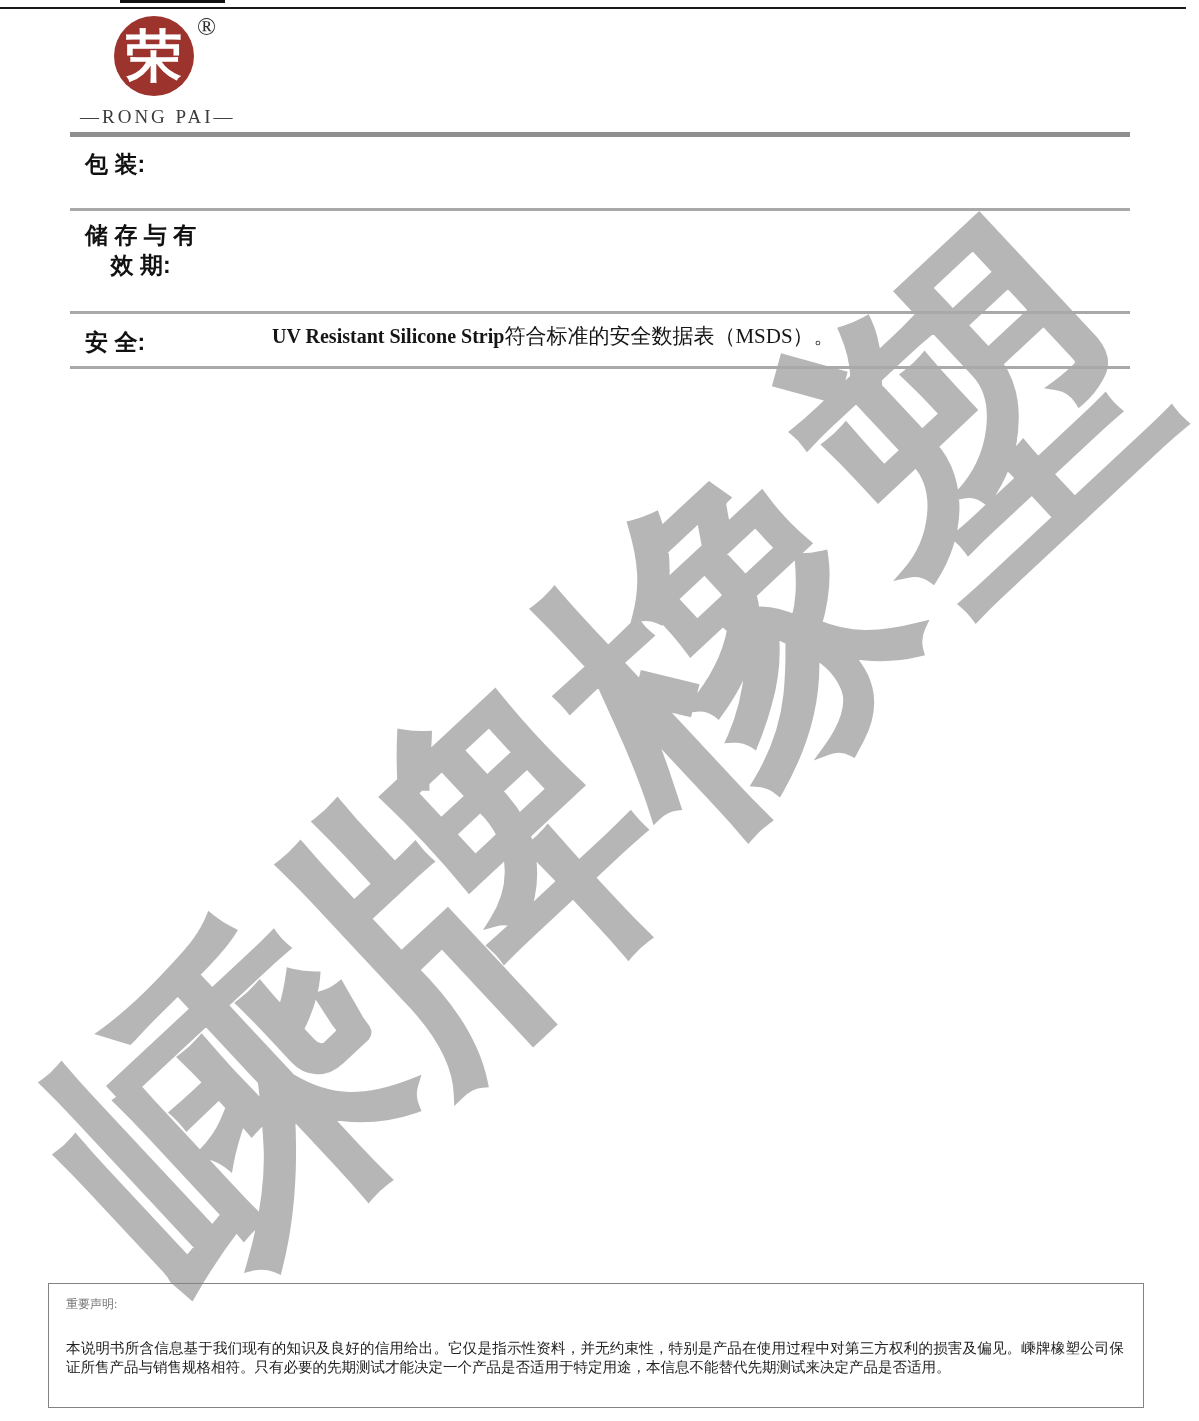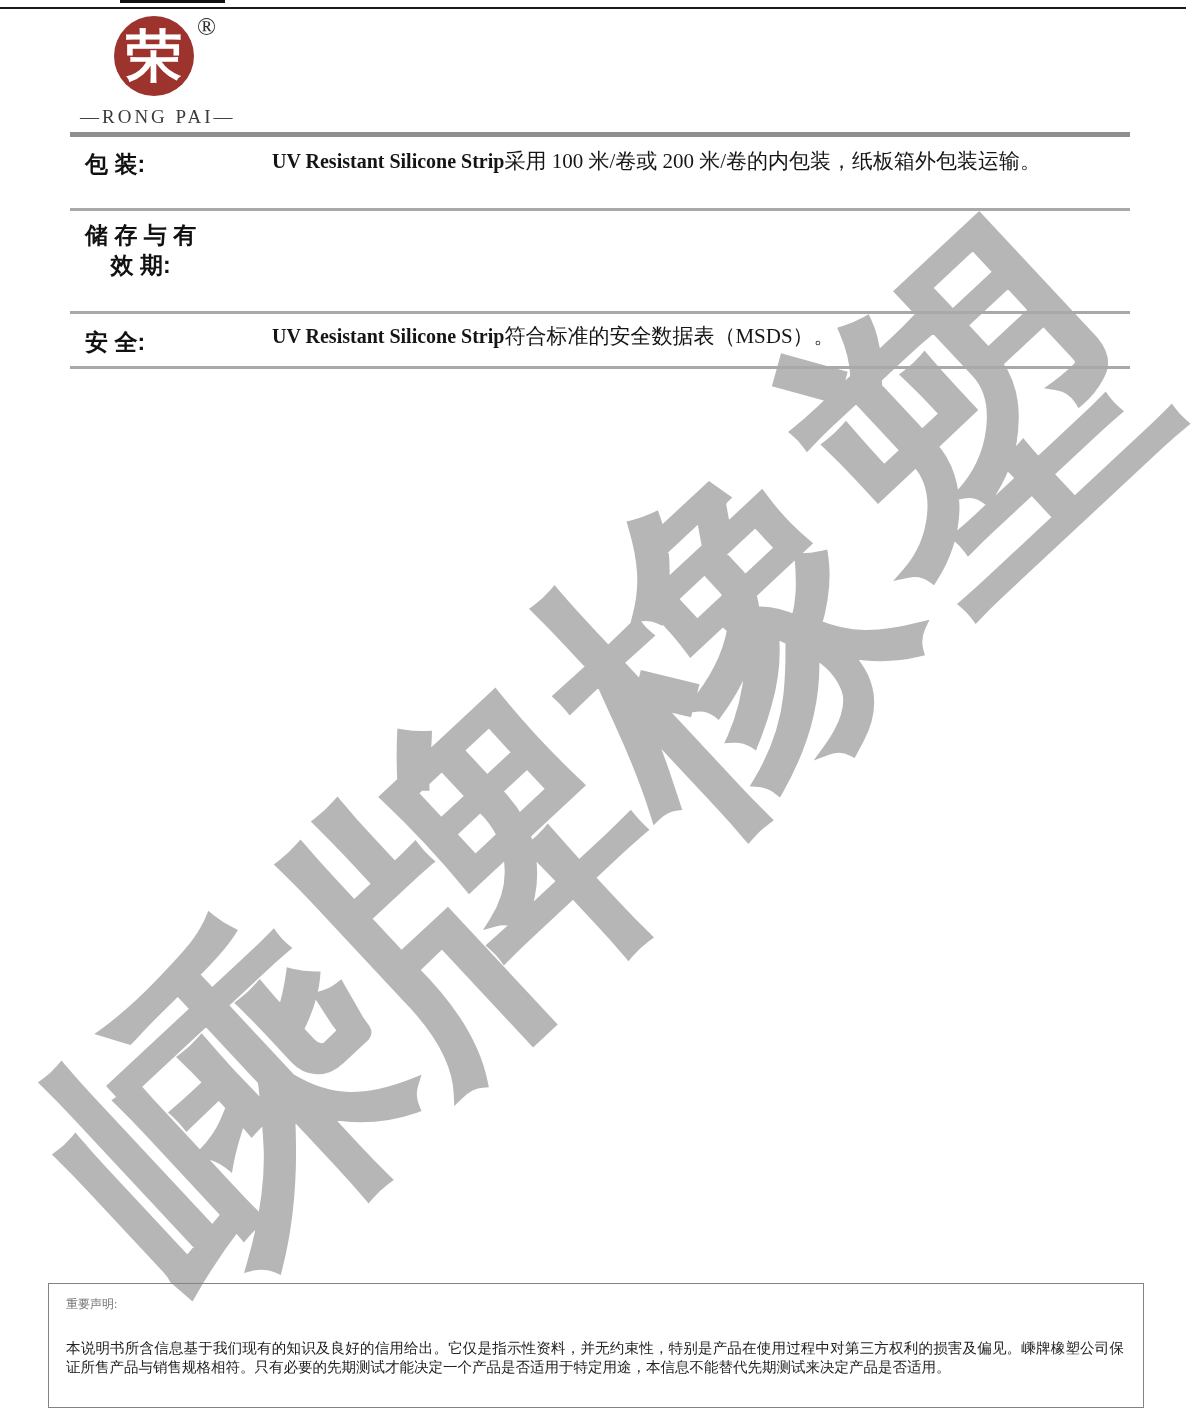--- a/index.html
+++ b/index.html
@@ -113,21 +113,20 @@
   </div>
   <span class="registered-mark">®</span>
   <div class="brand-text">—RONG PAI—</div>
 
   <div class="rule rule-thick"></div>
   <div class="rule rule-1"></div>
   <div class="rule rule-2"></div>
   <div class="rule rule-3"></div>
 
   <div class="row-label label-packaging">包 装:</div>
-  <div class="row-content content-packaging"><span class="product-name">UV Resistant Silicone Strip</span><span>采用 100 米/卷或 200 米/卷的内包装，纸板箱外包装运输。</span></div>
 
   <div class="row-label label-storage">储 存 与 有
 效 期:</div>
 
   <div class="row-label label-safety">安 全:</div>
   <div class="row-content content-safety"><span class="product-name">UV Resistant Silicone Strip</span><span>符合标准的安全数据表（MSDS）。</span></div>
 
   <div class="disclaimer-box">
     <div class="disclaimer-title">重要声明:</div>
     <div class="disclaimer-body">本说明书所含信息基于我们现有的知识及良好的信用给出。它仅是指示性资料，并无约束性，特别是产品在使用过程中对第三方权利的损害及偏见。嵊牌橡塑公司保证所售产品与销售规格相符。只有必要的先期测试才能决定一个产品是否适用于特定用途，本信息不能替代先期测试来决定产品是否适用。</div>

